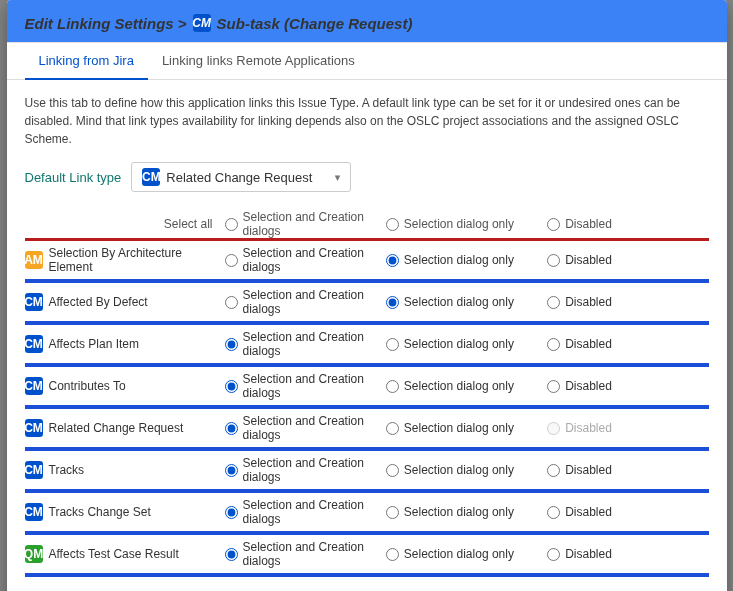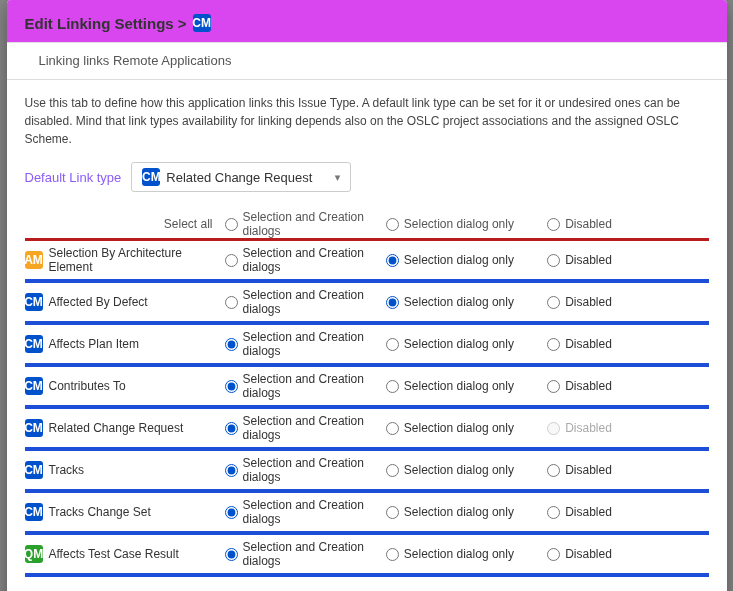--- a/index.html
+++ b/index.html
@@ -15,21 +15,22 @@
     .dialog {
       background: #fff;
       border-radius: 4px;
       width: 720px;
       box-shadow: 0 4px 20px rgba(0,0,0,0.4);
       overflow: hidden;
     }
     .dialog-header {
       padding: 14px 18px 10px;
       border-bottom: 1px solid #e0e0e0;
-      background: #d946ef;
+      background: #3b82f6;
+      font-style: italic;
     }
     .dialog-header-title {
       font-size: 15px;
       font-weight: 600;
       color: #333;
       display: flex;
       align-items: center;
       gap: 6px;
     }
     .icon-badge {
@@ -76,21 +77,21 @@
       margin-bottom: 14px;
     }
     .default-link-row {
       display: flex;
       align-items: center;
       gap: 10px;
       margin-bottom: 14px;
     }
     .default-link-label {
       font-size: 13px;
-      color: #8b5cf6;
+      color: #0f766e;
       white-space: nowrap;
     }
     .select-dropdown {
       display: flex;
       align-items: center;
       gap: 6px;
       border: 1px solid #ccc;
       border-radius: 3px;
       padding: 5px 10px;
       background: #fff;
@@ -190,24 +191,28 @@
   </style>
 </head>
 <body>
 
 <div class="dialog">
 
   <div class="dialog-header">
     <div class="dialog-header-title">
       <span>Edit Linking Settings &gt;</span>
       <span class="icon-badge icon-cm">CM</span>
+      <span>Sub-task (Change Request)</span>
     </div>
   </div>
 
   <div class="tabs">
+    <div class="tab active">
+      <span>Linking from Jira</span>
+    </div>
     <div class="tab">
       <span>Linking links Remote Applications</span>
     </div>
   </div>
 
   <div class="dialog-body">
     <p class="description-text">Use this tab to define how this application links this Issue Type. A default link type can be set for it or undesired ones can be disabled. Mind that link types availability for linking depends also on the OSLC project associations and the assigned OSLC Scheme.</p>
 
     <div class="default-link-row">
       <span class="default-link-label">Default Link type</span>

